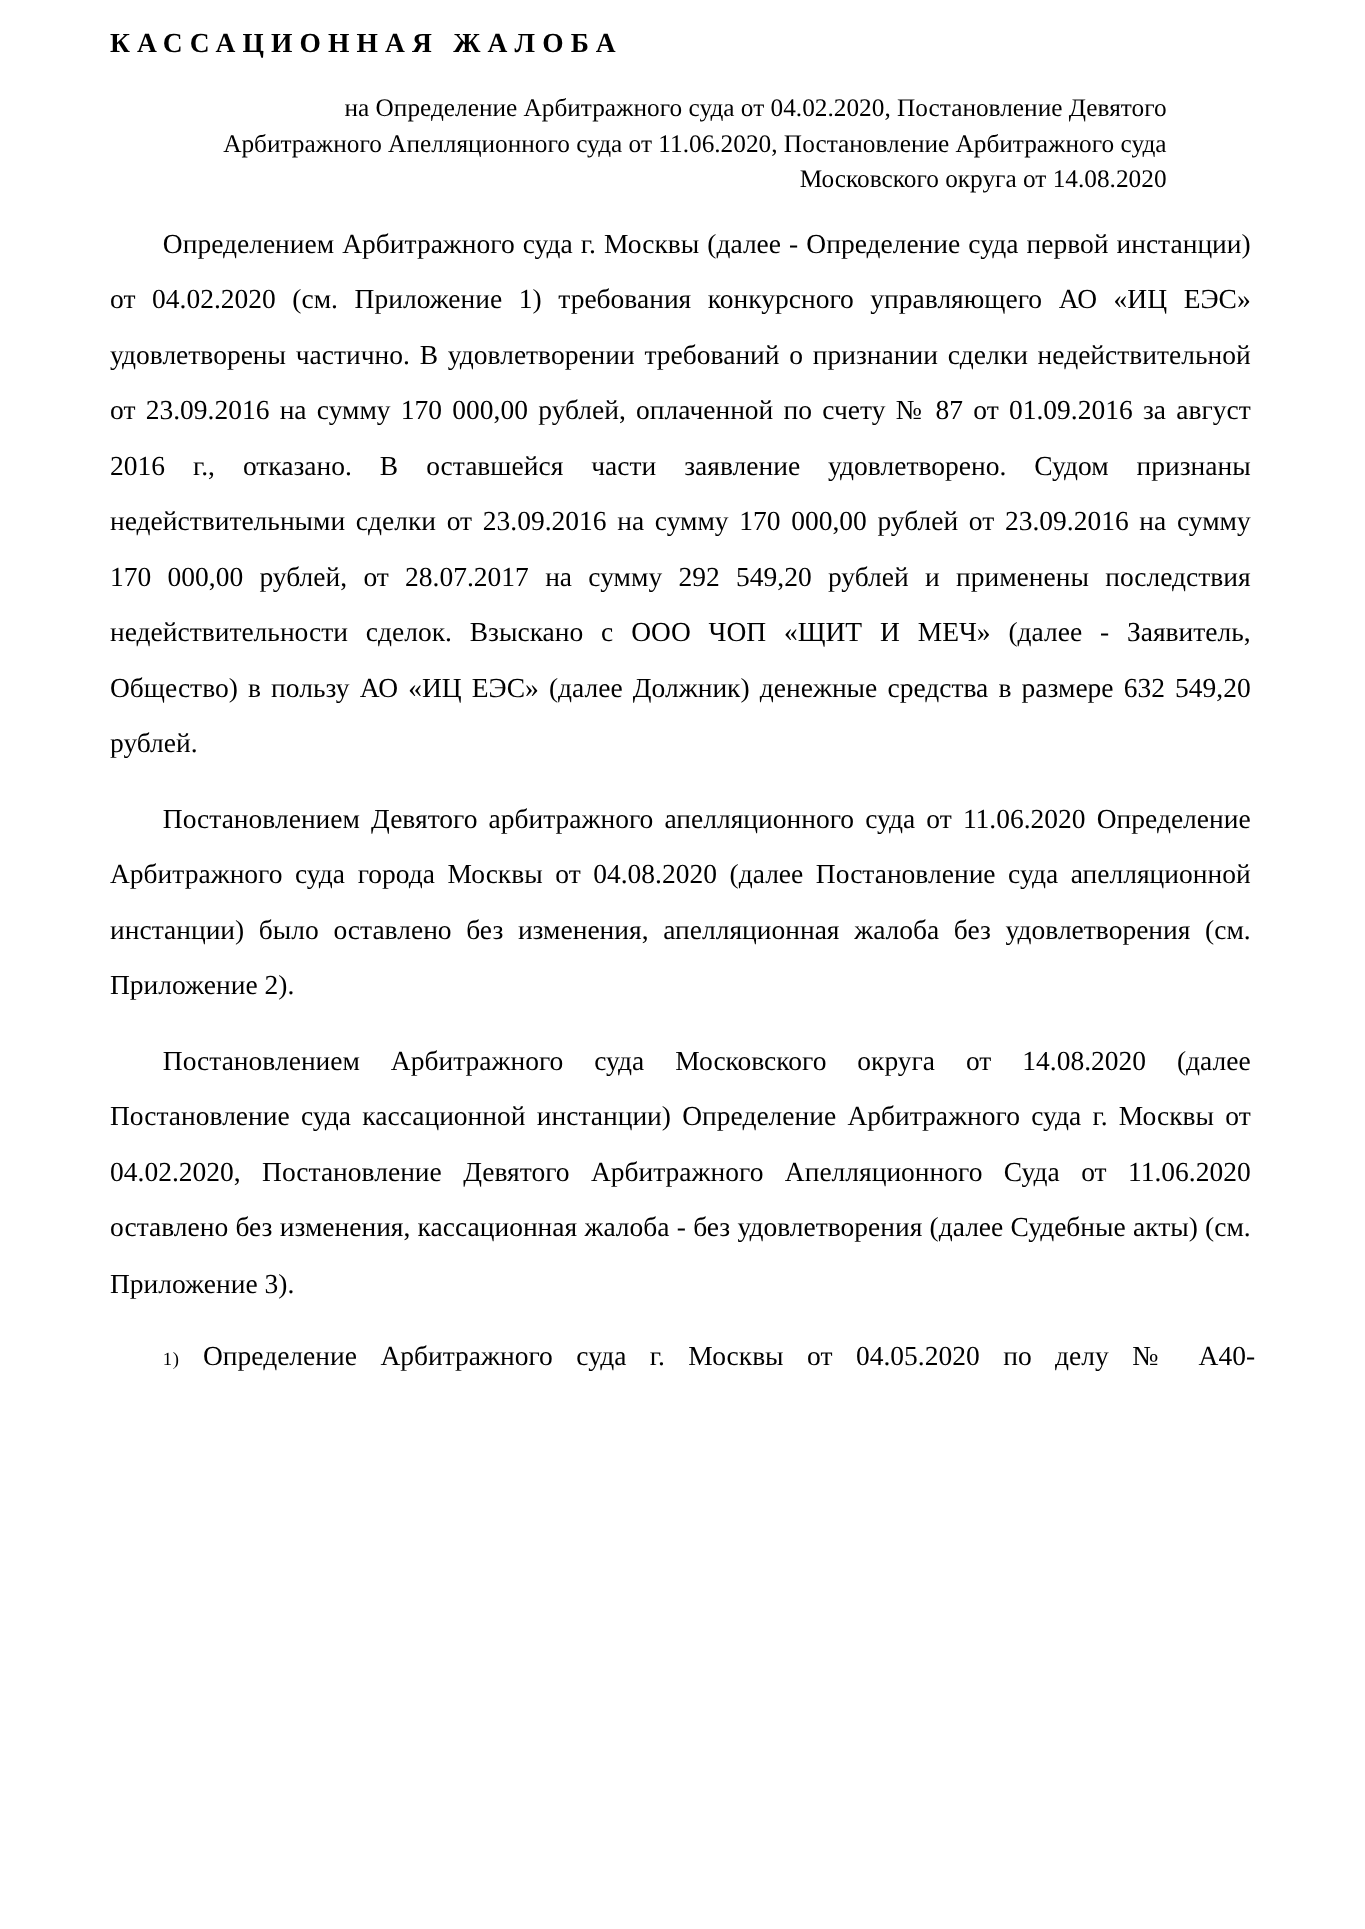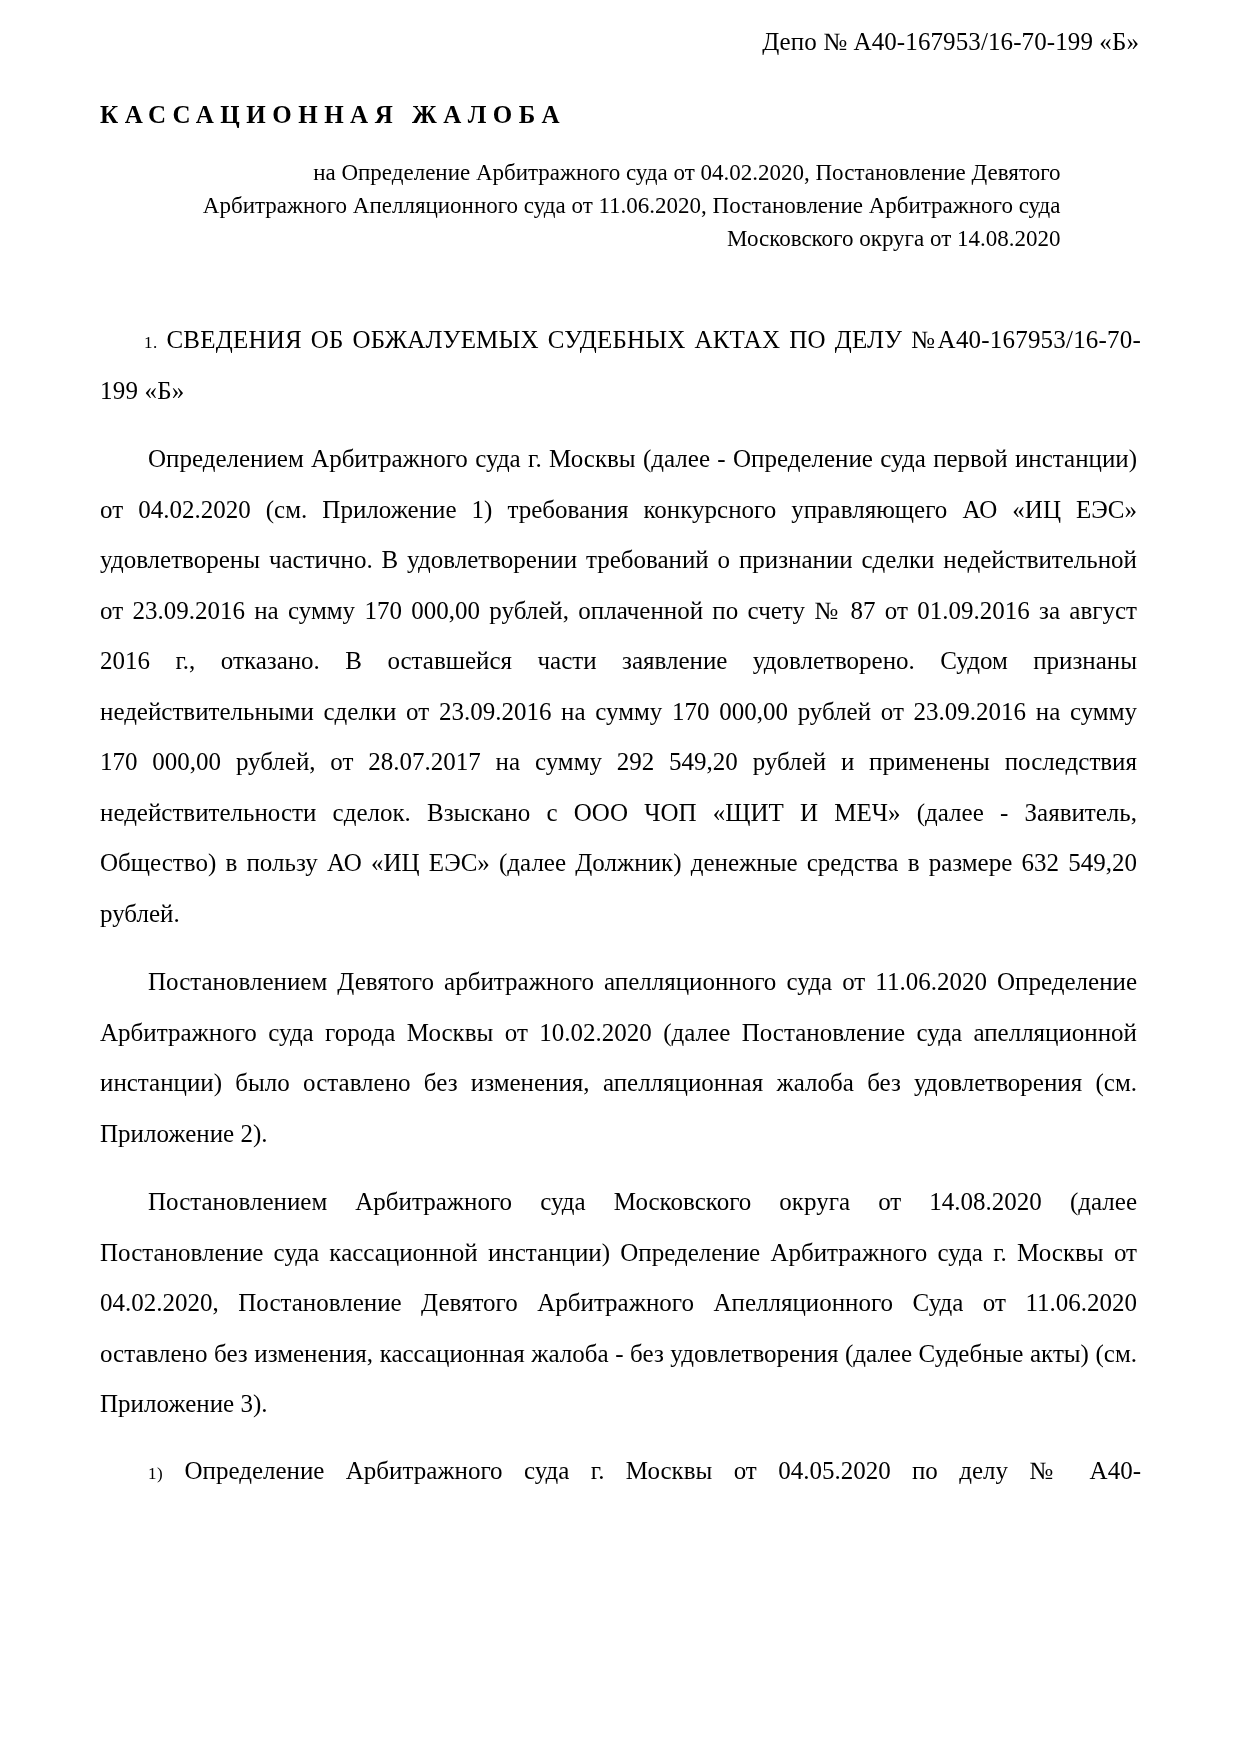--- a/index.html
+++ b/index.html
@@ -91,34 +91,29 @@
   .list-item .lnum {
     font-size: 17px;
     letter-spacing: 0.5px;
   }
 </style>
 </head>
 <body>
 
 <div class="page">
 
-  <div class="doc-header">Депо № А40-167953/16-70-199 «Б»</div>
 
   <h1 class="doc-title">КАССАЦИОННАЯ ЖАЛОБА</h1>
 
   <div class="doc-subtitle">на Определение Арбитражного суда от 04.02.2020, Постановление Девятого Арбитражного Апелляционного суда от 11.06.2020, Постановление Арбитражного суда Московского округа от 14.08.2020</div>
 
-  <div class="section-heading">
-    <span class="num">1.</span>
-    <span class="htext">СВЕДЕНИЯ ОБ ОБЖАЛУЕМЫХ СУДЕБНЫХ АКТАХ ПО ДЕЛУ №А40-167953/16-70-199 «Б»</span>
-  </div>
 
   <p class="body-par">Определением Арбитражного суда г. Москвы (далее - Определение суда первой инстанции) от 04.02.2020 (см. Приложение 1) требования конкурсного управляющего АО «ИЦ ЕЭС» удовлетворены частично. В удовлетворении требований о признании сделки недействительной от 23.09.2016 на сумму 170 000,00 рублей, оплаченной по счету № 87 от 01.09.2016 за август 2016 г., отказано. В оставшейся части заявление удовлетворено. Судом признаны недействительными сделки от 23.09.2016 на сумму 170 000,00 рублей от 23.09.2016 на сумму 170 000,00 рублей, от 28.07.2017 на сумму 292 549,20 рублей и применены последствия недействительности сделок. Взыскано с ООО ЧОП «ЩИТ И МЕЧ» (далее - Заявитель, Общество) в пользу АО «ИЦ ЕЭС» (далее Должник) денежные средства в размере 632 549,20 рублей.</p>
 
-  <p class="body-par no-indent-last">Постановлением Девятого арбитражного апелляционного суда от 11.06.2020 Определение Арбитражного суда города Москвы от 10.02.2020 (далее Постановление суда апелляционной инстанции) было оставлено без изменения, апелляционная жалоба без удовлетворения (см. Приложение 2).</p>
+  <p class="body-par no-indent-last">Постановлением Девятого арбитражного апелляционного суда от 11.06.2020 Определение Арбитражного суда города Москвы от 04.08.2020 (далее Постановление суда апелляционной инстанции) было оставлено без изменения, апелляционная жалоба без удовлетворения (см. Приложение 2).</p>
 
   <p class="body-par no-indent-last">Постановлением Арбитражного суда Московского округа от 14.08.2020 (далее Постановление суда кассационной инстанции) Определение Арбитражного суда г. Москвы от 04.02.2020, Постановление Девятого Арбитражного Апелляционного Суда от 11.06.2020 оставлено без изменения, кассационная жалоба - без удовлетворения (далее Судебные акты) (см. Приложение 3).</p>
 
 
   <div class="list-item">
     <span class="lnum">1)</span>
     <span>Определение Арбитражного суда г. Москвы от 04.05.2020 по делу № А40-</span>
   </div>
 
 </div>

